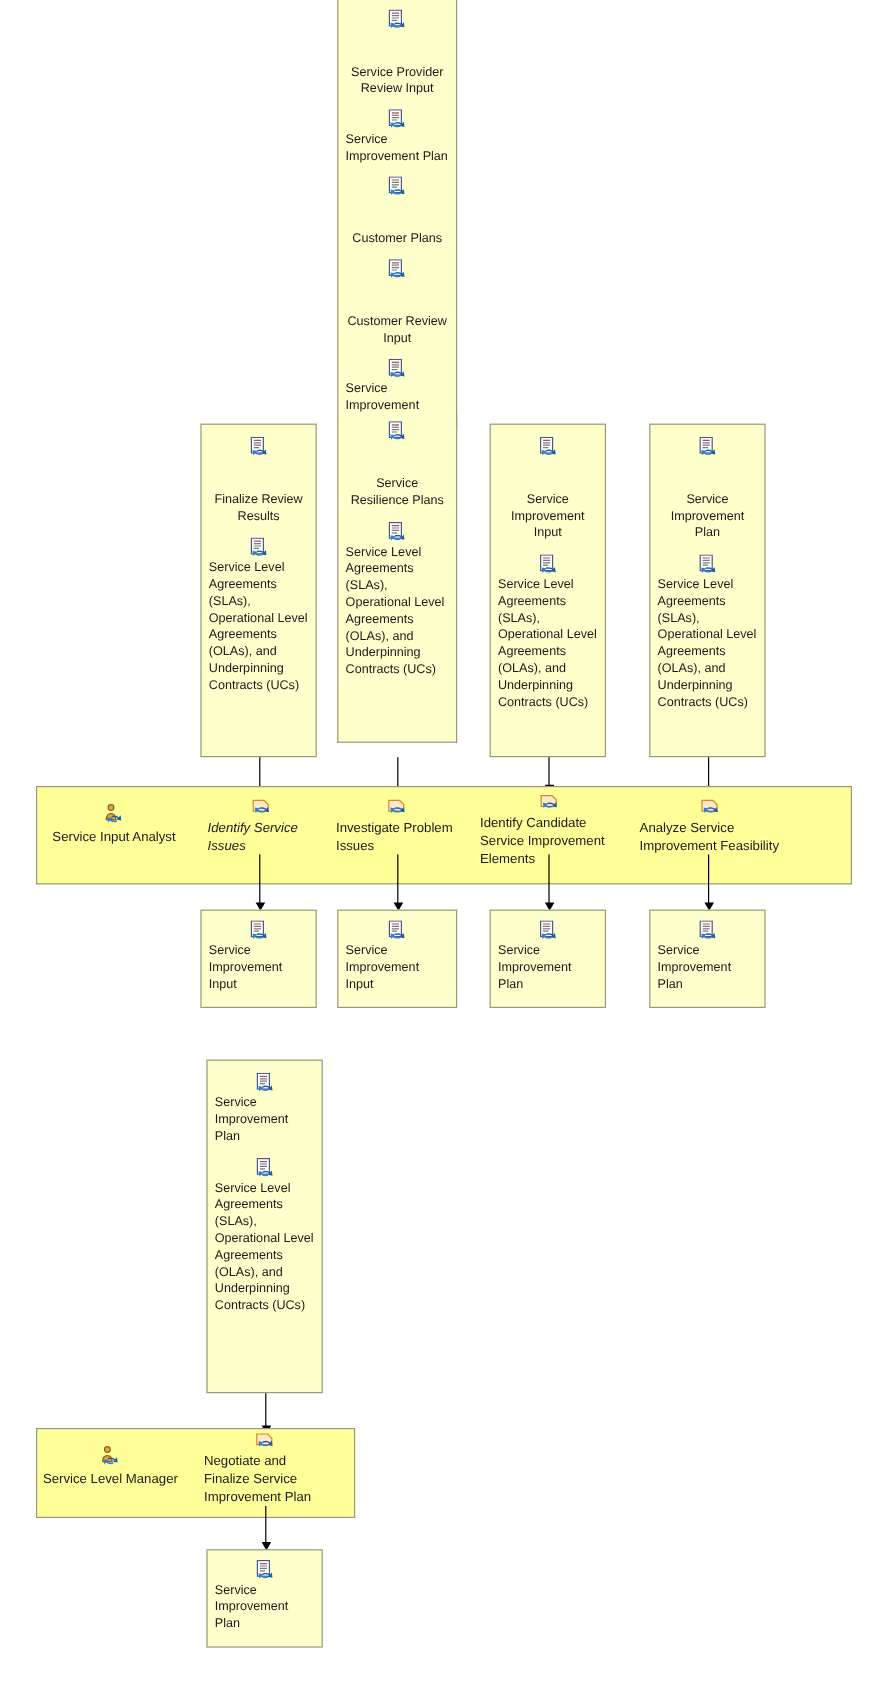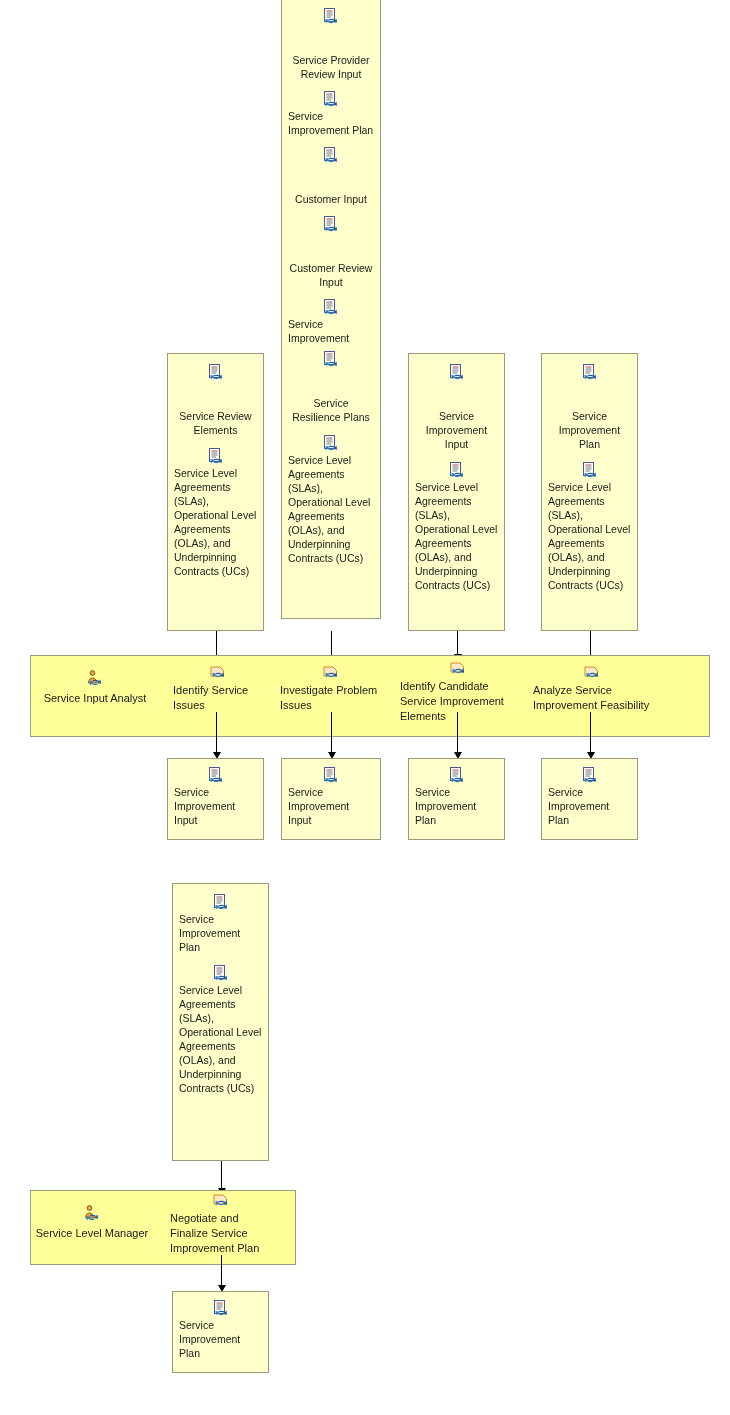--- a/index.html
+++ b/index.html
@@ -138,21 +138,21 @@
         <svg viewBox="0 0 18 17" width="18" height="17">
           <rect x="2.5" y="0.5" width="10" height="13" fill="#ffffff" stroke="#4a5a8a"></rect>
           <line x1="4.5" y1="3" x2="10.5" y2="3" stroke="#b05050"></line>
           <line x1="4.5" y1="5" x2="10.5" y2="5" stroke="#7a7a7a"></line>
           <line x1="4.5" y1="7" x2="10.5" y2="7" stroke="#7a7a7a"></line>
           <line x1="4.5" y1="9" x2="9" y2="9" stroke="#7a7a7a"></line>
           <path d="M7 11 q4 -1 6 1 l1.5 -1.6 0.6 4.4 -4.4 -0.8 1.6 -1.2 q-2 -1.4 -5.3 -0.6 z" fill="#1f5fa8"></path>
           <path d="M11.5 14.8 q-4 1 -6 -1 l-1.5 1.6 -0.6 -4.4 4.4 0.8 -1.6 1.2 q2 1.4 5.3 0.6 z" fill="#2e7fd0"></path>
         </svg>
       </span>
-      <span class="wp-label centered">Customer Input</span>
+      <span class="wp-label centered">Customer Plans</span>
     </div>
     <div class="wp-item" style="padding-top:6px;">
       <span class="wp-icon">
         <svg viewBox="0 0 18 17" width="18" height="17">
           <rect x="2.5" y="0.5" width="10" height="13" fill="#ffffff" stroke="#4a5a8a"></rect>
           <line x1="4.5" y1="3" x2="10.5" y2="3" stroke="#b05050"></line>
           <line x1="4.5" y1="5" x2="10.5" y2="5" stroke="#7a7a7a"></line>
           <line x1="4.5" y1="7" x2="10.5" y2="7" stroke="#7a7a7a"></line>
           <line x1="4.5" y1="9" x2="9" y2="9" stroke="#7a7a7a"></line>
           <path d="M7 11 q4 -1 6 1 l1.5 -1.6 0.6 4.4 -4.4 -0.8 1.6 -1.2 q-2 -1.4 -5.3 -0.6 z" fill="#1f5fa8"></path>
@@ -183,21 +183,21 @@
         <svg viewBox="0 0 18 17" width="18" height="17">
           <rect x="2.5" y="0.5" width="10" height="13" fill="#ffffff" stroke="#4a5a8a"></rect>
           <line x1="4.5" y1="3" x2="10.5" y2="3" stroke="#b05050"></line>
           <line x1="4.5" y1="5" x2="10.5" y2="5" stroke="#7a7a7a"></line>
           <line x1="4.5" y1="7" x2="10.5" y2="7" stroke="#7a7a7a"></line>
           <line x1="4.5" y1="9" x2="9" y2="9" stroke="#7a7a7a"></line>
           <path d="M7 11 q4 -1 6 1 l1.5 -1.6 0.6 4.4 -4.4 -0.8 1.6 -1.2 q-2 -1.4 -5.3 -0.6 z" fill="#1f5fa8"></path>
           <path d="M11.5 14.8 q-4 1 -6 -1 l-1.5 1.6 -0.6 -4.4 4.4 0.8 -1.6 1.2 q2 1.4 5.3 0.6 z" fill="#2e7fd0"></path>
         </svg>
       </span>
-      <span class="wp-label centered">Service Review Elements</span>
+      <span class="wp-label centered">Finalize Review Results</span>
     </div>
     <div class="wp-item" style="padding-top:7px;">
       <span class="wp-icon">
         <svg viewBox="0 0 18 17" width="18" height="17">
           <rect x="2.5" y="0.5" width="10" height="13" fill="#ffffff" stroke="#4a5a8a"></rect>
           <line x1="4.5" y1="3" x2="10.5" y2="3" stroke="#b05050"></line>
           <line x1="4.5" y1="5" x2="10.5" y2="5" stroke="#7a7a7a"></line>
           <line x1="4.5" y1="7" x2="10.5" y2="7" stroke="#7a7a7a"></line>
           <line x1="4.5" y1="9" x2="9" y2="9" stroke="#7a7a7a"></line>
           <path d="M7 11 q4 -1 6 1 l1.5 -1.6 0.6 4.4 -4.4 -0.8 1.6 -1.2 q-2 -1.4 -5.3 -0.6 z" fill="#1f5fa8"></path>
@@ -317,21 +317,21 @@
       <svg viewBox="0 0 18 17" width="18" height="17">
         <circle cx="6.5" cy="3" r="2.4" fill="#e8a33d" stroke="#8a6020"></circle>
         <path d="M2.6 13 q0 -5 3.9 -5 q3.9 0 3.9 5 z" fill="#e8a33d" stroke="#8a6020"></path>
         <path d="M7 10 q4 -1 6 1 l1.5 -1.6 0.6 4.4 -4.4 -0.8 1.6 -1.2 q-2 -1.4 -5.3 -0.6 z" fill="#1f5fa8"></path>
         <path d="M11.5 14.8 q-4 1 -6 -1 l-1.5 1.6 -0.6 -4.4 4.4 0.8 -1.6 1.2 q2 1.4 5.3 0.6 z" fill="#2e7fd0"></path>
       </svg>
     </span>
     <span class="role-label">Service Input Analyst</span>
   </div>
 
-  <div class="band-cell task-cell" style="left:173px; top:664px; width:92px;">
+  <div class="band-cell task-cell" style="left:173px; top:664px; width:92px;font-style:italic;">
     <span class="task-icon">
       <svg viewBox="0 0 22 18" width="22" height="18">
         <path d="M3 3 h9 l3.5 3.5 v5.5 h-12.5 z" fill="#ffe9c8" stroke="#d08a20"></path>
         <path d="M8 9 q4 -1 6 1 l1.5 -1.6 0.6 4.4 -4.4 -0.8 1.6 -1.2 q-2 -1.4 -5.3 -0.6 z" fill="#1f5fa8"></path>
         <path d="M12.5 12.8 q-4 1 -6 -1 l-1.5 1.6 -0.6 -4.4 4.4 0.8 -1.6 1.2 q2 1.4 5.3 0.6 z" fill="#2e7fd0"></path>
       </svg>
     </span>
     <span class="task-label">Identify Service Issues</span>
   </div>
 

